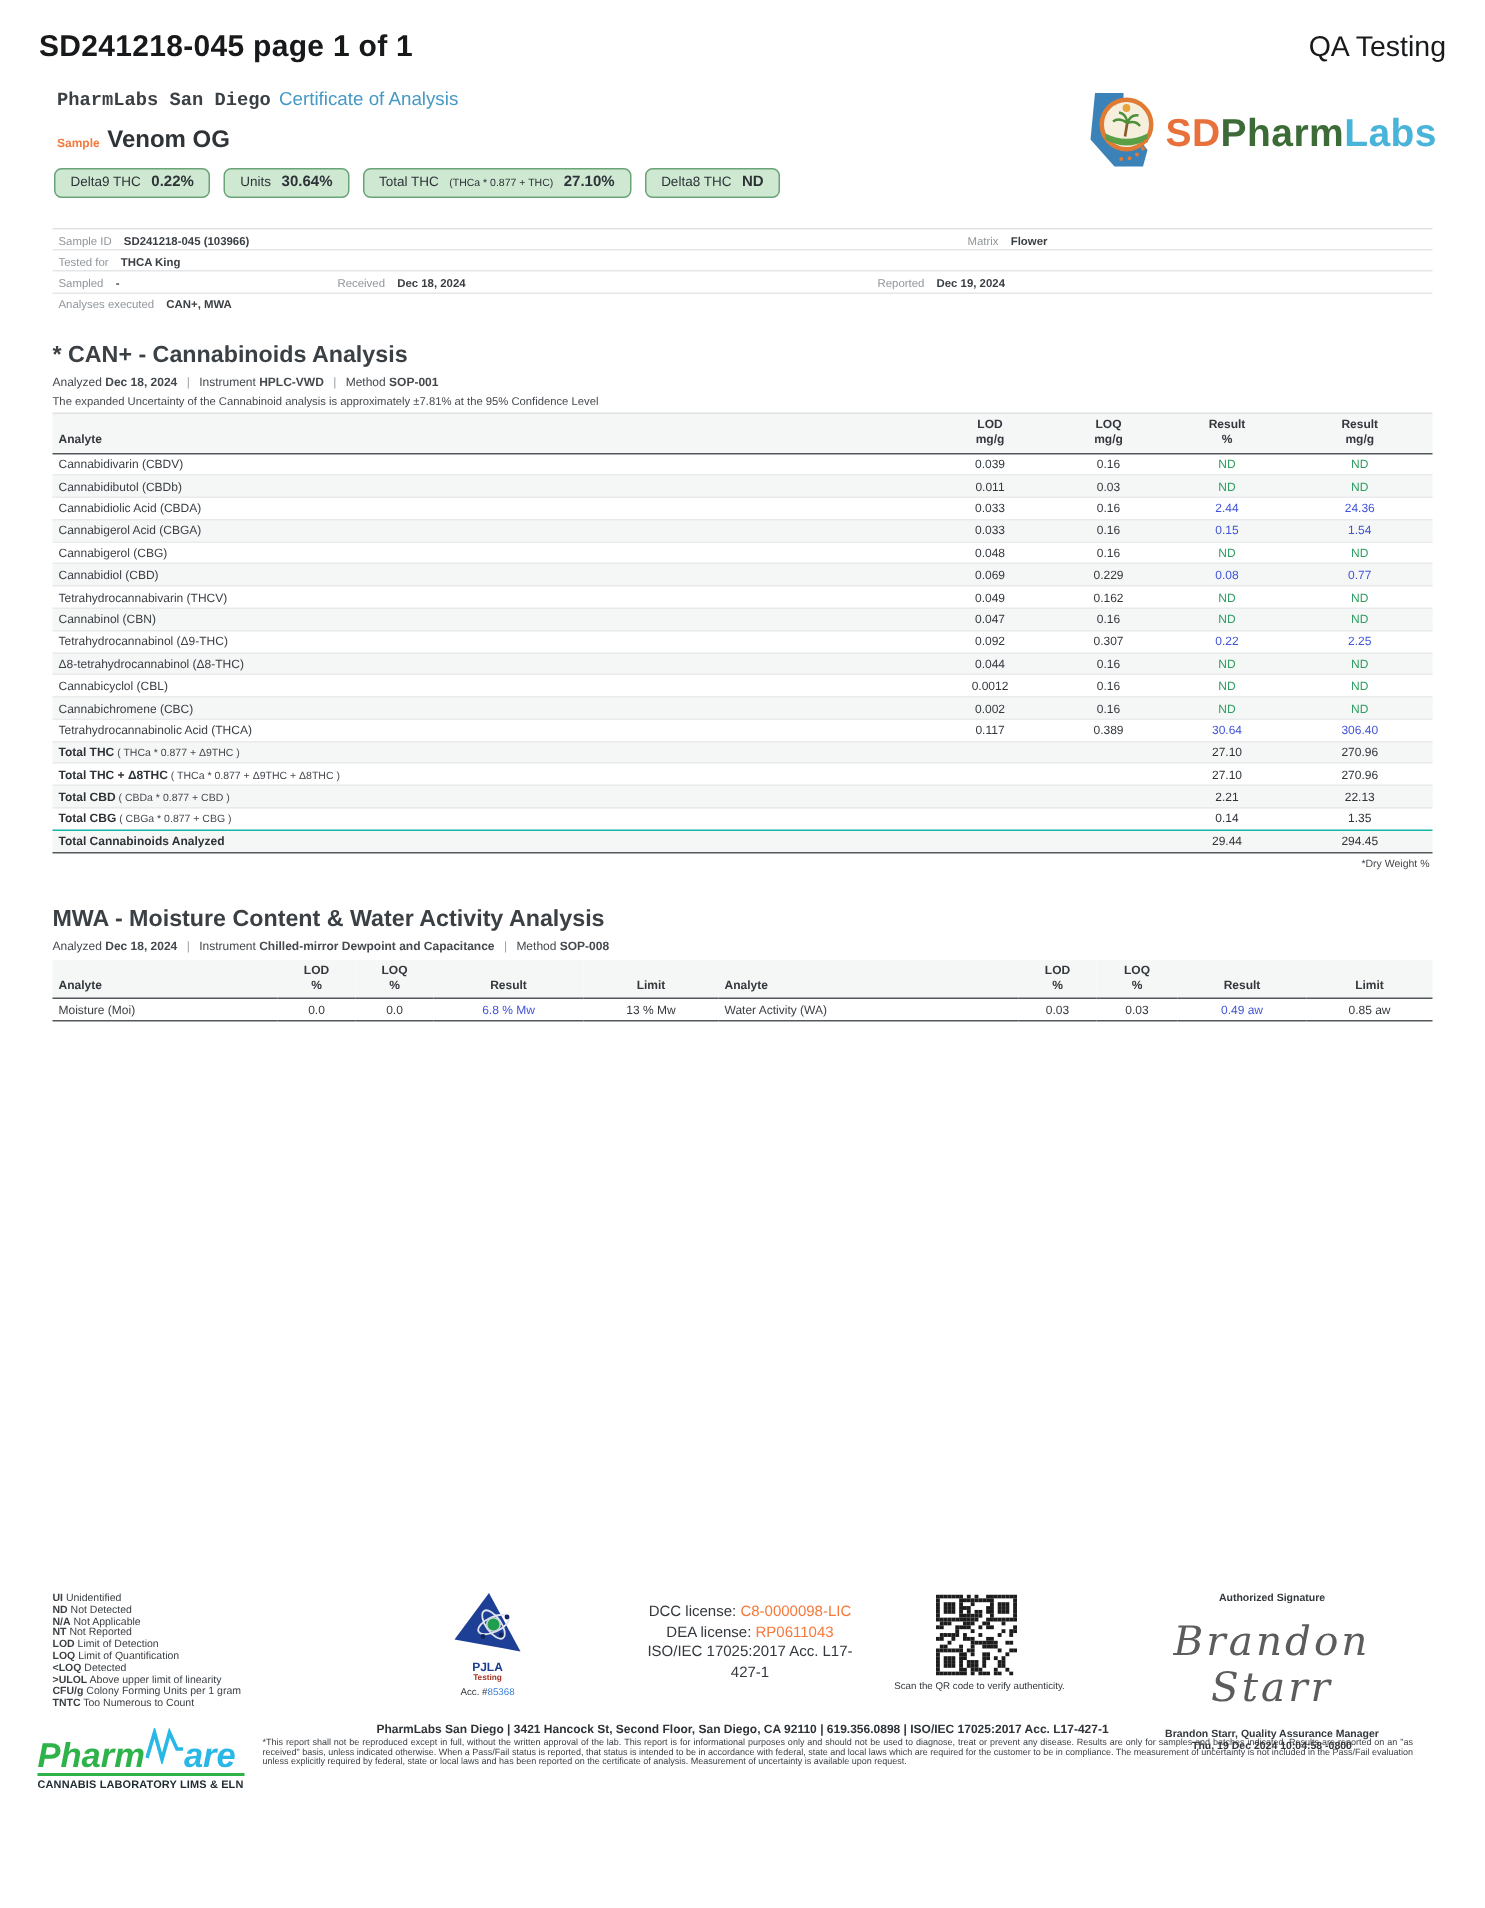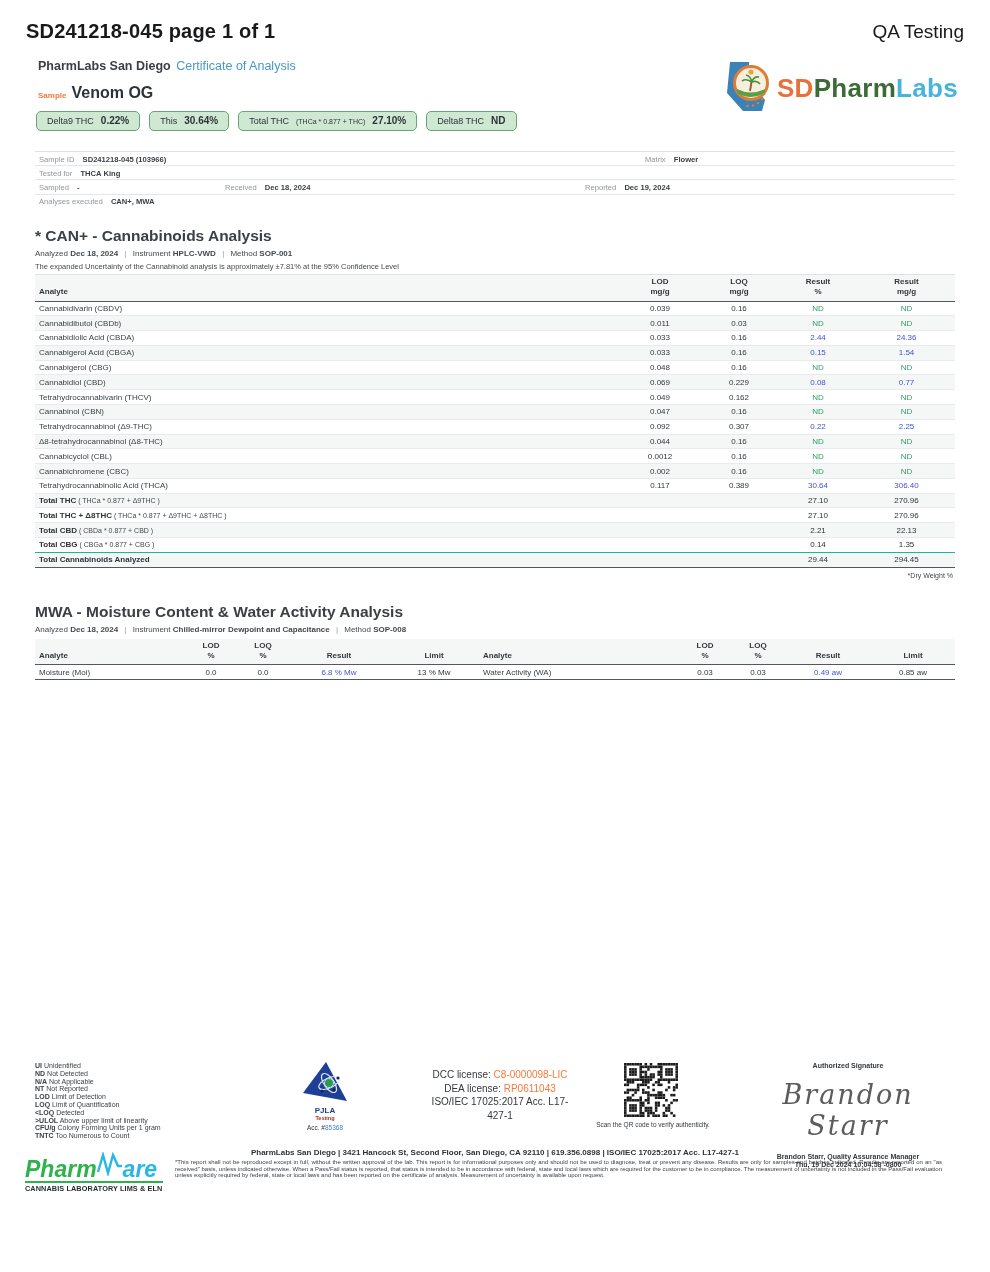--- a/index.html
+++ b/index.html
@@ -5,21 +5,21 @@
   html,body{margin:0;padding:0;background:#fff;}
   body{font-family:"Liberation Sans", sans-serif;color:#33383d;-webkit-font-smoothing:antialiased;}
   .page{position:relative;width:990px;height:1272px;background:#ffffff;overflow:hidden;border-radius:24px;}
 
   
   .top{display:flex;justify-content:space-between;align-items:baseline;padding:20px 26px 0 26px;}
   .doc-title{font-size:20px;font-weight:700;letter-spacing:.2px;color:#17191b;}
   .qa-label{font-size:19px;font-weight:400;color:#17191b;}
 
   .lab-line{margin:16px 0 0 38px;font-size:12.5px;}
-  .lab-name{font-weight:700;color:#3a3f44;}
+  .lab-name{font-weight:700;color:#3a3f44;font-family:Liberation Mono, monospace;}
   .coa{color:#4599c4;margin-left:2px;}
 
   .sample-line{margin:11px 0 0 38px;display:flex;align-items:baseline;}
   .sample-lbl{color:#f4793b;font-size:8px;font-weight:700;margin-right:5px;}
   .sample-name{font-size:16px;font-weight:700;color:#2e3338;}
 
   .chips{display:flex;gap:9px;margin:9px 0 0 36px;}
   .chip{background:#cee8d2;border:1px solid #6aa377;border-radius:5px;padding:3px 10px 4px;display:flex;align-items:baseline;gap:7px;font-size:9px;color:#2e3338;}
   .chip .cv{font-weight:700;font-size:10px;}
   .chip .cf{font-size:7px;}
@@ -114,21 +114,21 @@
     <span class="sample-lbl">Sample</span>
     <span class="sample-name">Venom OG</span>
   </div>
 
   <div class="chips">
       <div class="chip">
         <span class="cl">Delta9 THC</span>
         <span class="cv">0.22%</span>
       </div>
       <div class="chip">
-        <span class="cl">This</span>
+        <span class="cl">Units</span>
         <span class="cv">30.64%</span>
       </div>
       <div class="chip">
         <span class="cl">Total THC</span>
         <span class="cf">(THCa * 0.877 + THC)</span>
         <span class="cv">27.10%</span>
       </div>
       <div class="chip">
         <span class="cl">Delta8 THC</span>
         <span class="cv">ND</span>

